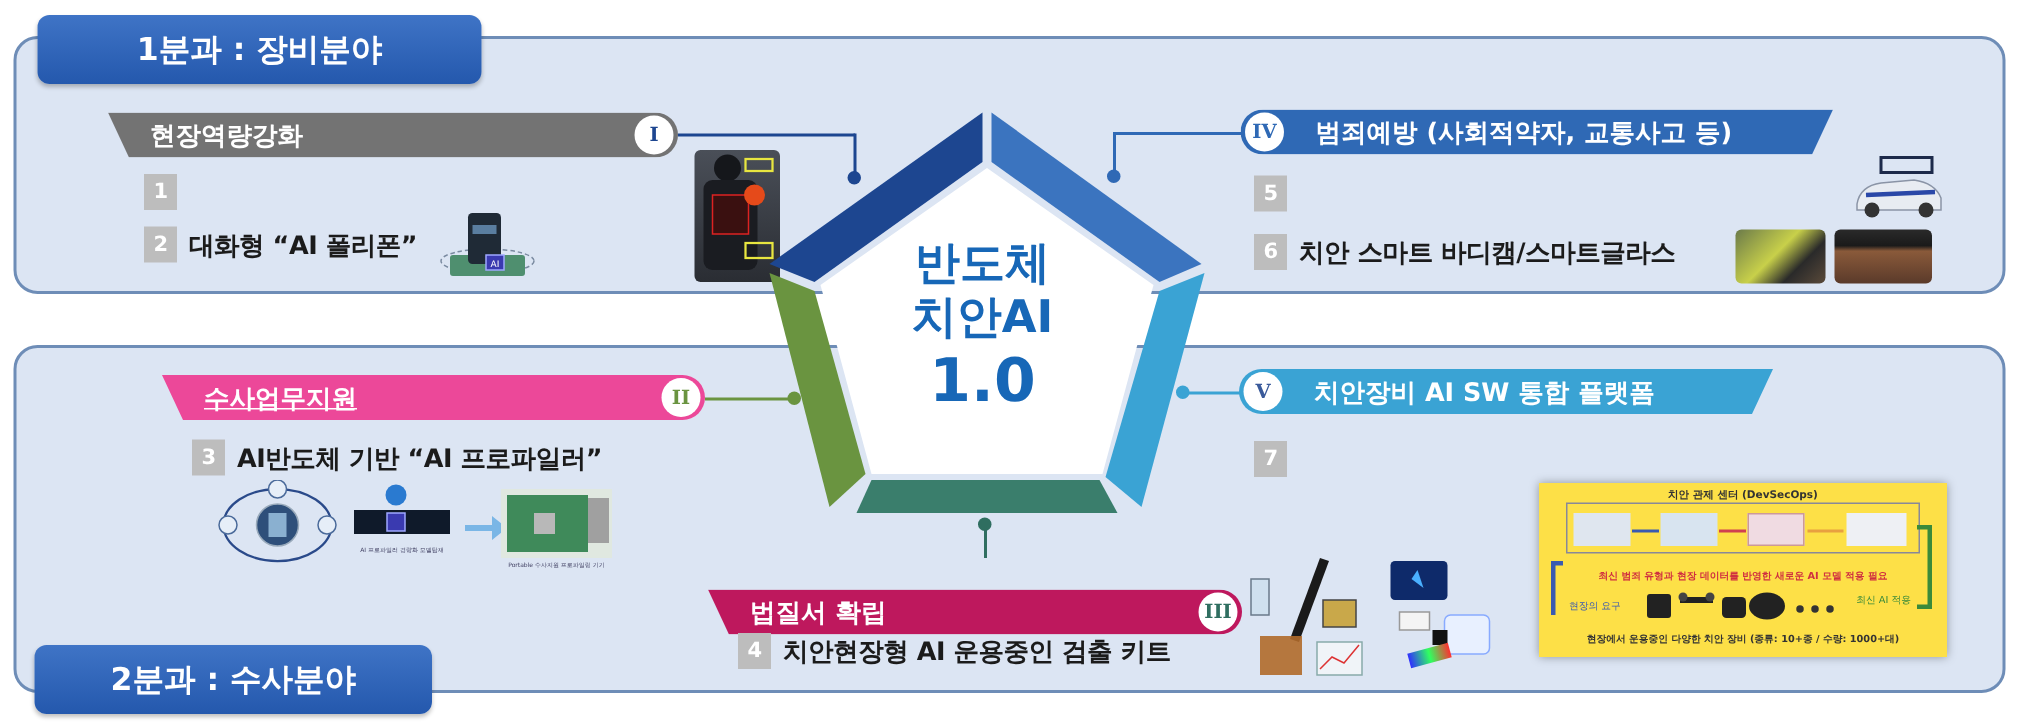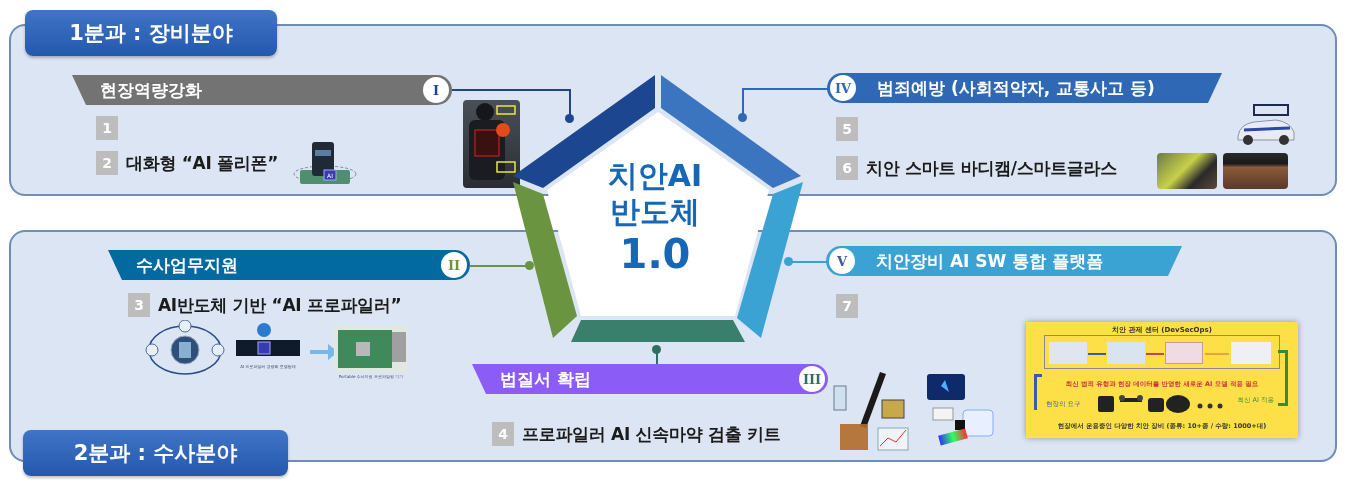--- a/index.html
+++ b/index.html
@@ -4,38 +4,38 @@
 <style>
   * { box-sizing: border-box; margin: 0; padding: 0; }
   body { width: 1352px; height: 484px; background: #ffffff; position: relative; overflow: hidden;
          font-family: "DejaVu Sans", "Liberation Sans", sans-serif; }
   .panel { position: absolute; background: #dce5f3; border: 2px solid #6e8db7; border-radius: 16px; }
   #panel-top { left: 9px; top: 24px; width: 1328px; height: 172px; }
   #panel-bottom { left: 9px; top: 230px; width: 1328px; height: 232px; }
   .division-tab { position: absolute; background: linear-gradient(#3f74c6, #2458ad); color: #fff; font-weight: bold;
          font-size: 21px; border-radius: 8px; display: flex; align-items: center; justify-content: center;
          box-shadow: 0 2px 3px rgba(0,0,0,0.25); }
-  #division-1 { left: 25px; top: 10px; width: 252px; height: 46px; }
+  #division-1 { left: 25px; top: 10px; width: 296px; height: 46px; }
   #division-2 { left: 23px; top: 430px; width: 265px; height: 46px; }
 
   .cat-bar { position: absolute; height: 30px; color: #fff; font-weight: bold; font-size: 17px;
          display: flex; align-items: center; }
   .cat-left { clip-path: polygon(0 0, 100% 0, 100% 100%, 14px 100%); border-radius: 0 16px 16px 0; padding-left: 28px; }
   .cat-right { clip-path: polygon(0 0, 100% 0, calc(100% - 14px) 100%, 0 100%); border-radius: 16px 0 0 16px; padding-left: 50px; }
   .roman { position: absolute; width: 26px; height: 26px; border-radius: 50%; background: #fff;
          font-family: "DejaVu Serif", serif; font-weight: bold; font-size: 13px;
          display: flex; align-items: center; justify-content: center; top: 2px; }
   .cat-left .roman { right: 3px; }
   .cat-right .roman { left: 3px; }
 
   #cat-1 { left: 72px; top: 75px; width: 380px; background: #737373; }
   #cat-1 .roman { color: #1d4690; }
-  #cat-2 { left: 108px; top: 250px; width: 362px; background: #0369a1; }
+  #cat-2 { left: 108px; top: 250px; width: 362px; background: #ec4899; text-decoration: underline; }
   #cat-2 .roman { color: #6a9440; }
-  #cat-3 { left: 472px; top: 364px; width: 356px; background: #8b5cf6; }
+  #cat-3 { left: 472px; top: 393px; width: 356px; background: #be185d; }
   #cat-3 .roman { color: #2f6e60; }
   #cat-4 { left: 827px; top: 73px; width: 395px; background: #2f69b5; }
   #cat-4 .roman { color: #2f69b5; }
   #cat-5 { left: 826px; top: 246px; width: 356px; background: #3aa3d4; }
   #cat-5 .roman { color: #3a5a9a; }
 
   .item { position: absolute; display: flex; align-items: center; font-weight: bold; font-size: 17px; color: #1b1b1b; white-space: nowrap; letter-spacing: -0.3px; }
   .item .num { width: 22px; height: 24px; background: #bdbdbd; color: #fff; font-size: 14px; display: flex;
          align-items: center; justify-content: center; margin-right: 8px; }
 
@@ -163,21 +163,21 @@
 
 <div class="connector-v" style="left:656px;top:346px;height:26px;background:#2f6e60;"></div>
 <div class="dot" style="left:652px;top:345px;background:#2f6e60;"></div>
 <div class="cat-bar cat-left" id="cat-3">
   <span>법질서 확립</span>
   <span class="roman">III</span>
 </div>
 
 <div class="item" style="left:492px;top:422px;">
   <span class="num">4</span>
-  <span>프로파일러 AI 신속마약 검출 키트</span>
+  <span>치안현장형 AI 운용중인 검출 키트</span>
 </div>
 
 <div class="thumb" style="left:830px;top:364px;width:84px;height:88px;">
   <svg width="84" height="88">
     <rect x="4" y="22" width="12" height="24" fill="#cfe0ee" stroke="#6a7a8a"></rect>
     <path d="M30 62 L50 8 L56 10 L36 64 Z" fill="#1a1a1a"></path>
     <rect x="52" y="36" width="22" height="18" fill="#c9a84a" stroke="#444"></rect>
     <rect x="10" y="60" width="28" height="26" fill="#b06a2a" opacity="0.9"></rect>
     <rect x="48" y="64" width="30" height="22" fill="#f0f4f8" stroke="#8aa"></rect>
     <path d="M50 82 L58 74 L66 78 L76 66" stroke="#d33" fill="none"></path>
@@ -253,19 +253,19 @@
 
     <polygon points="268,124 298,112 256,268 232,248" fill="#3aa3d4"></polygon>
 
     <polygon points="76,250 228,250 240,272 66,272" fill="#3a7e6c"></polygon>
 
     <polygon points="8,112 38,124 72,246 48,268" fill="#6a9440"></polygon>
 
     <polygon points="153,42 264,120 230,246 76,246 42,120" fill="#ffffff"></polygon>
   </svg>
   <div id="pentagon-title">
+    <span style="display:block;">반도체</span>
     <span style="display:block;">치안AI</span>
-    <span style="display:block;">반도체</span>
     <span class="big">1.0</span>
   </div>
 </div>
 
 <div class="division-tab" id="division-2">2분과 : 수사분야</div>
 
 </body></html>

